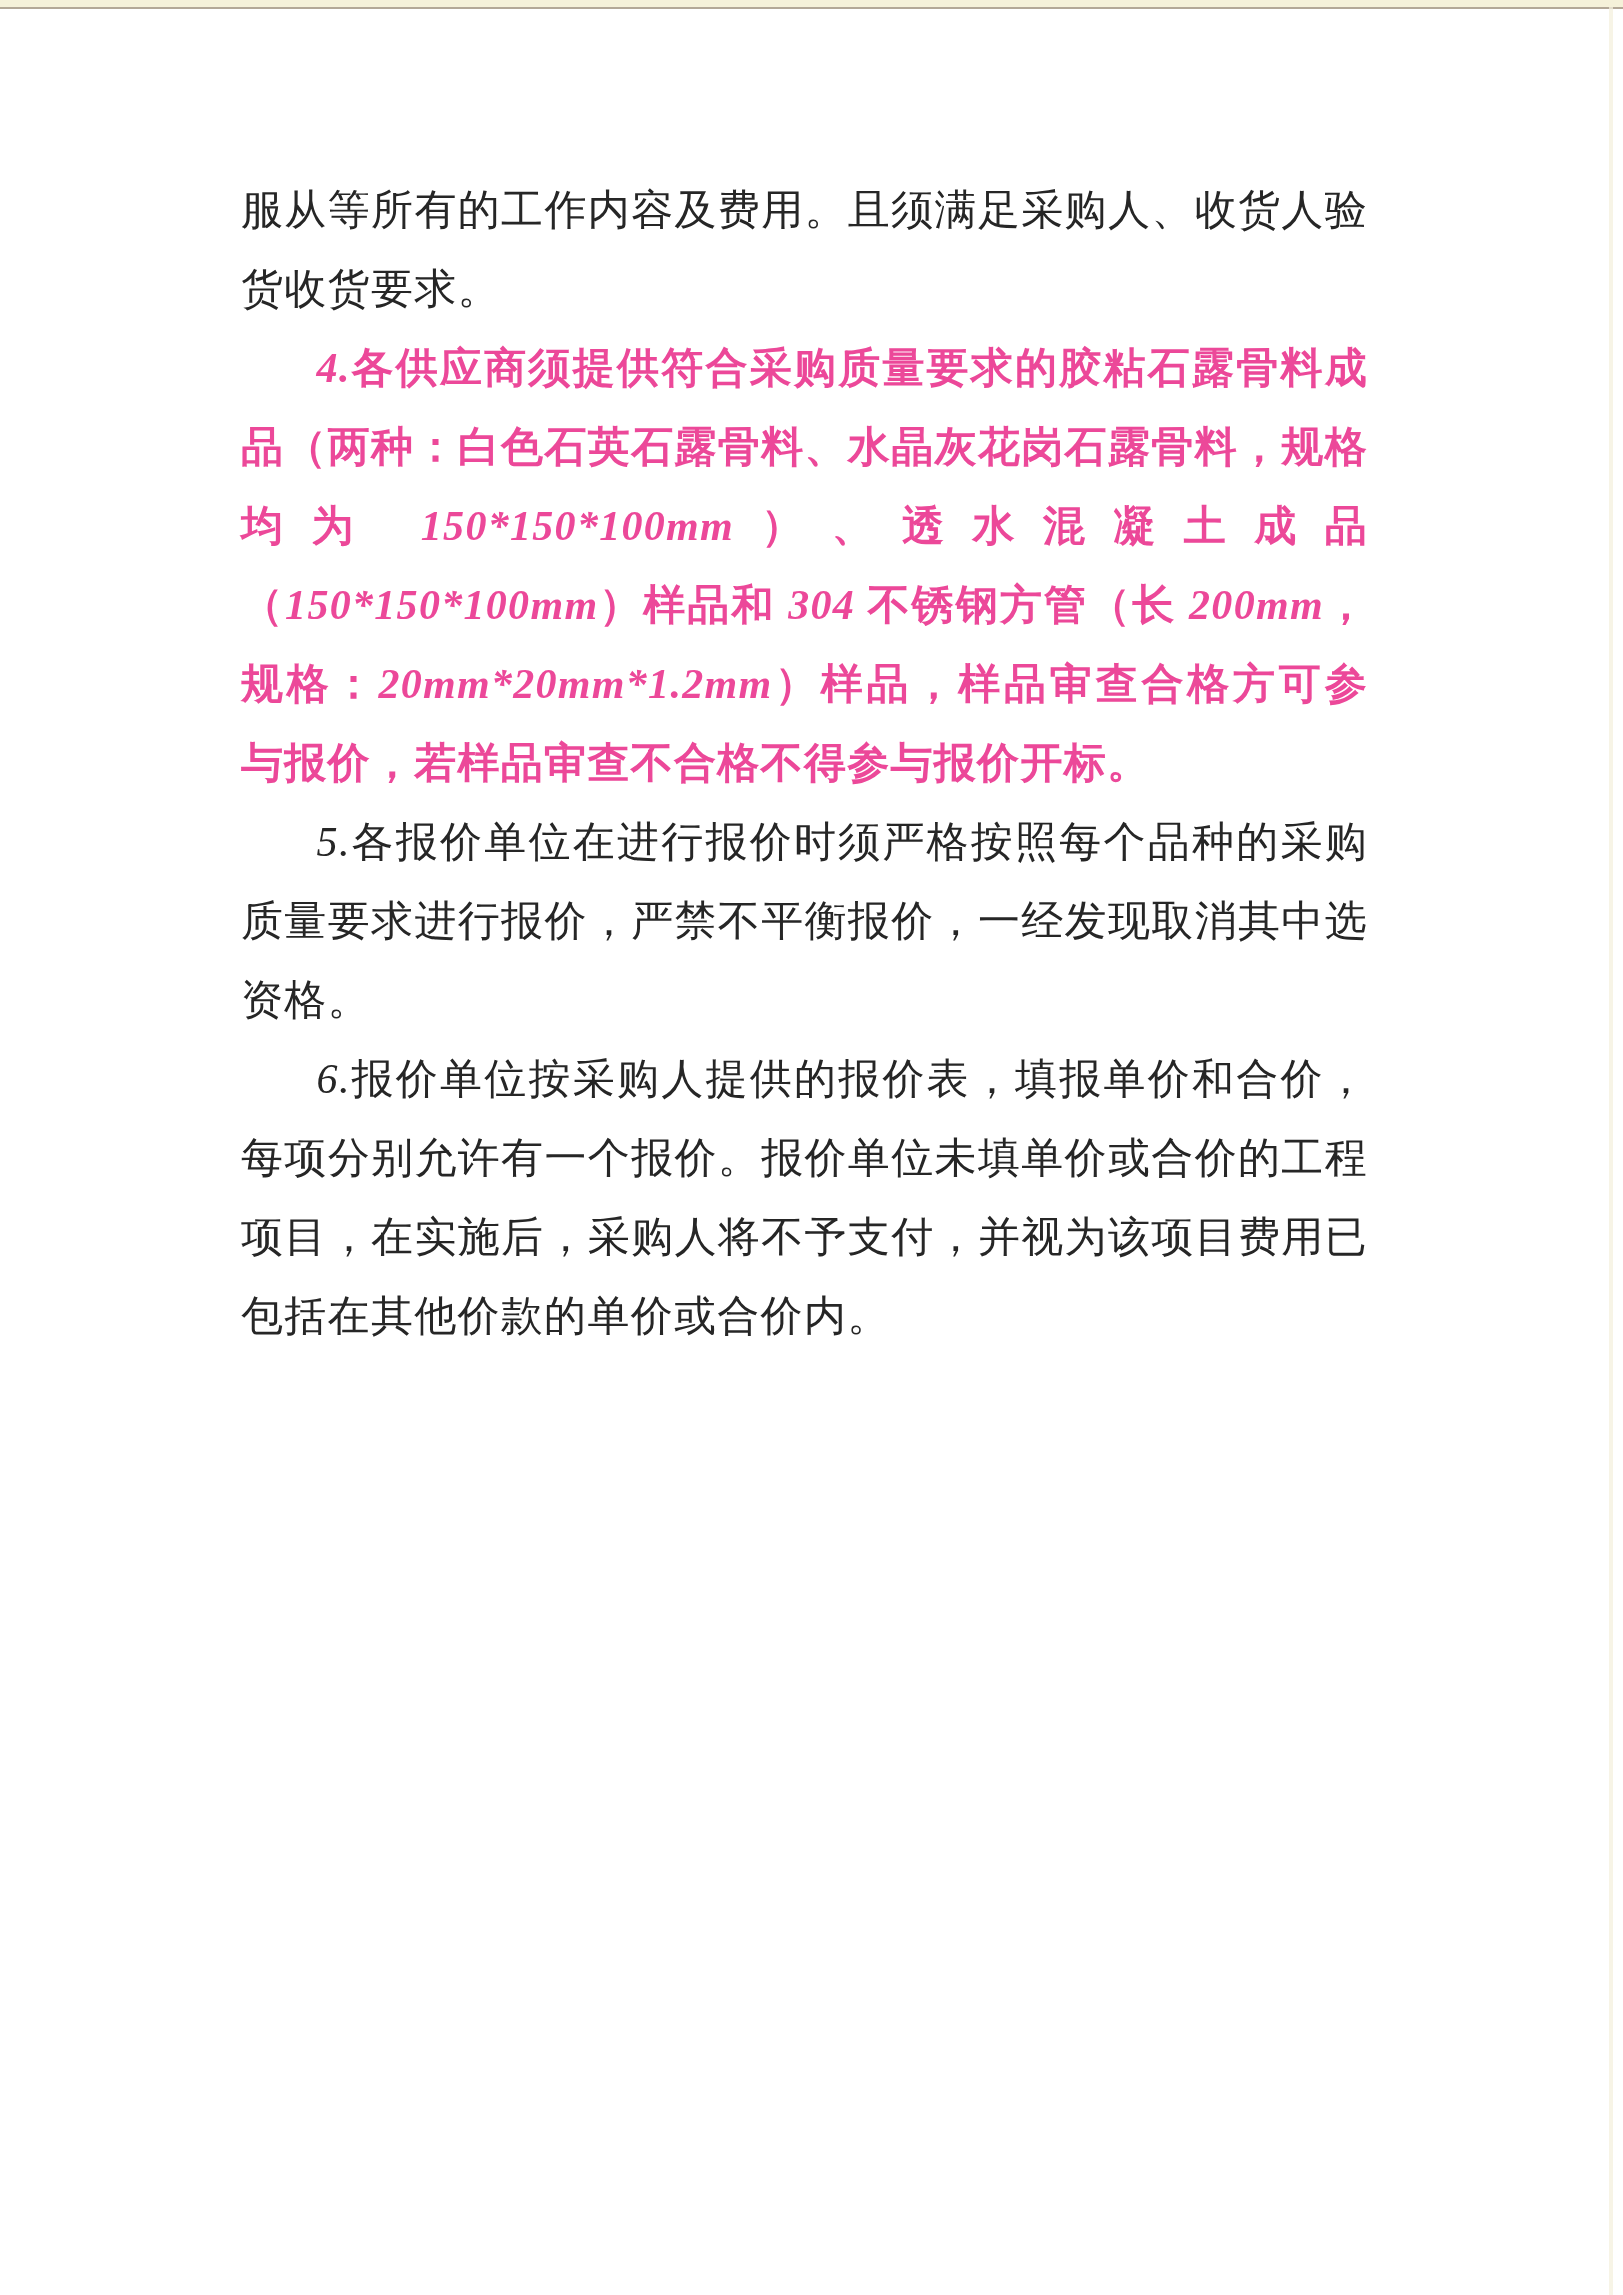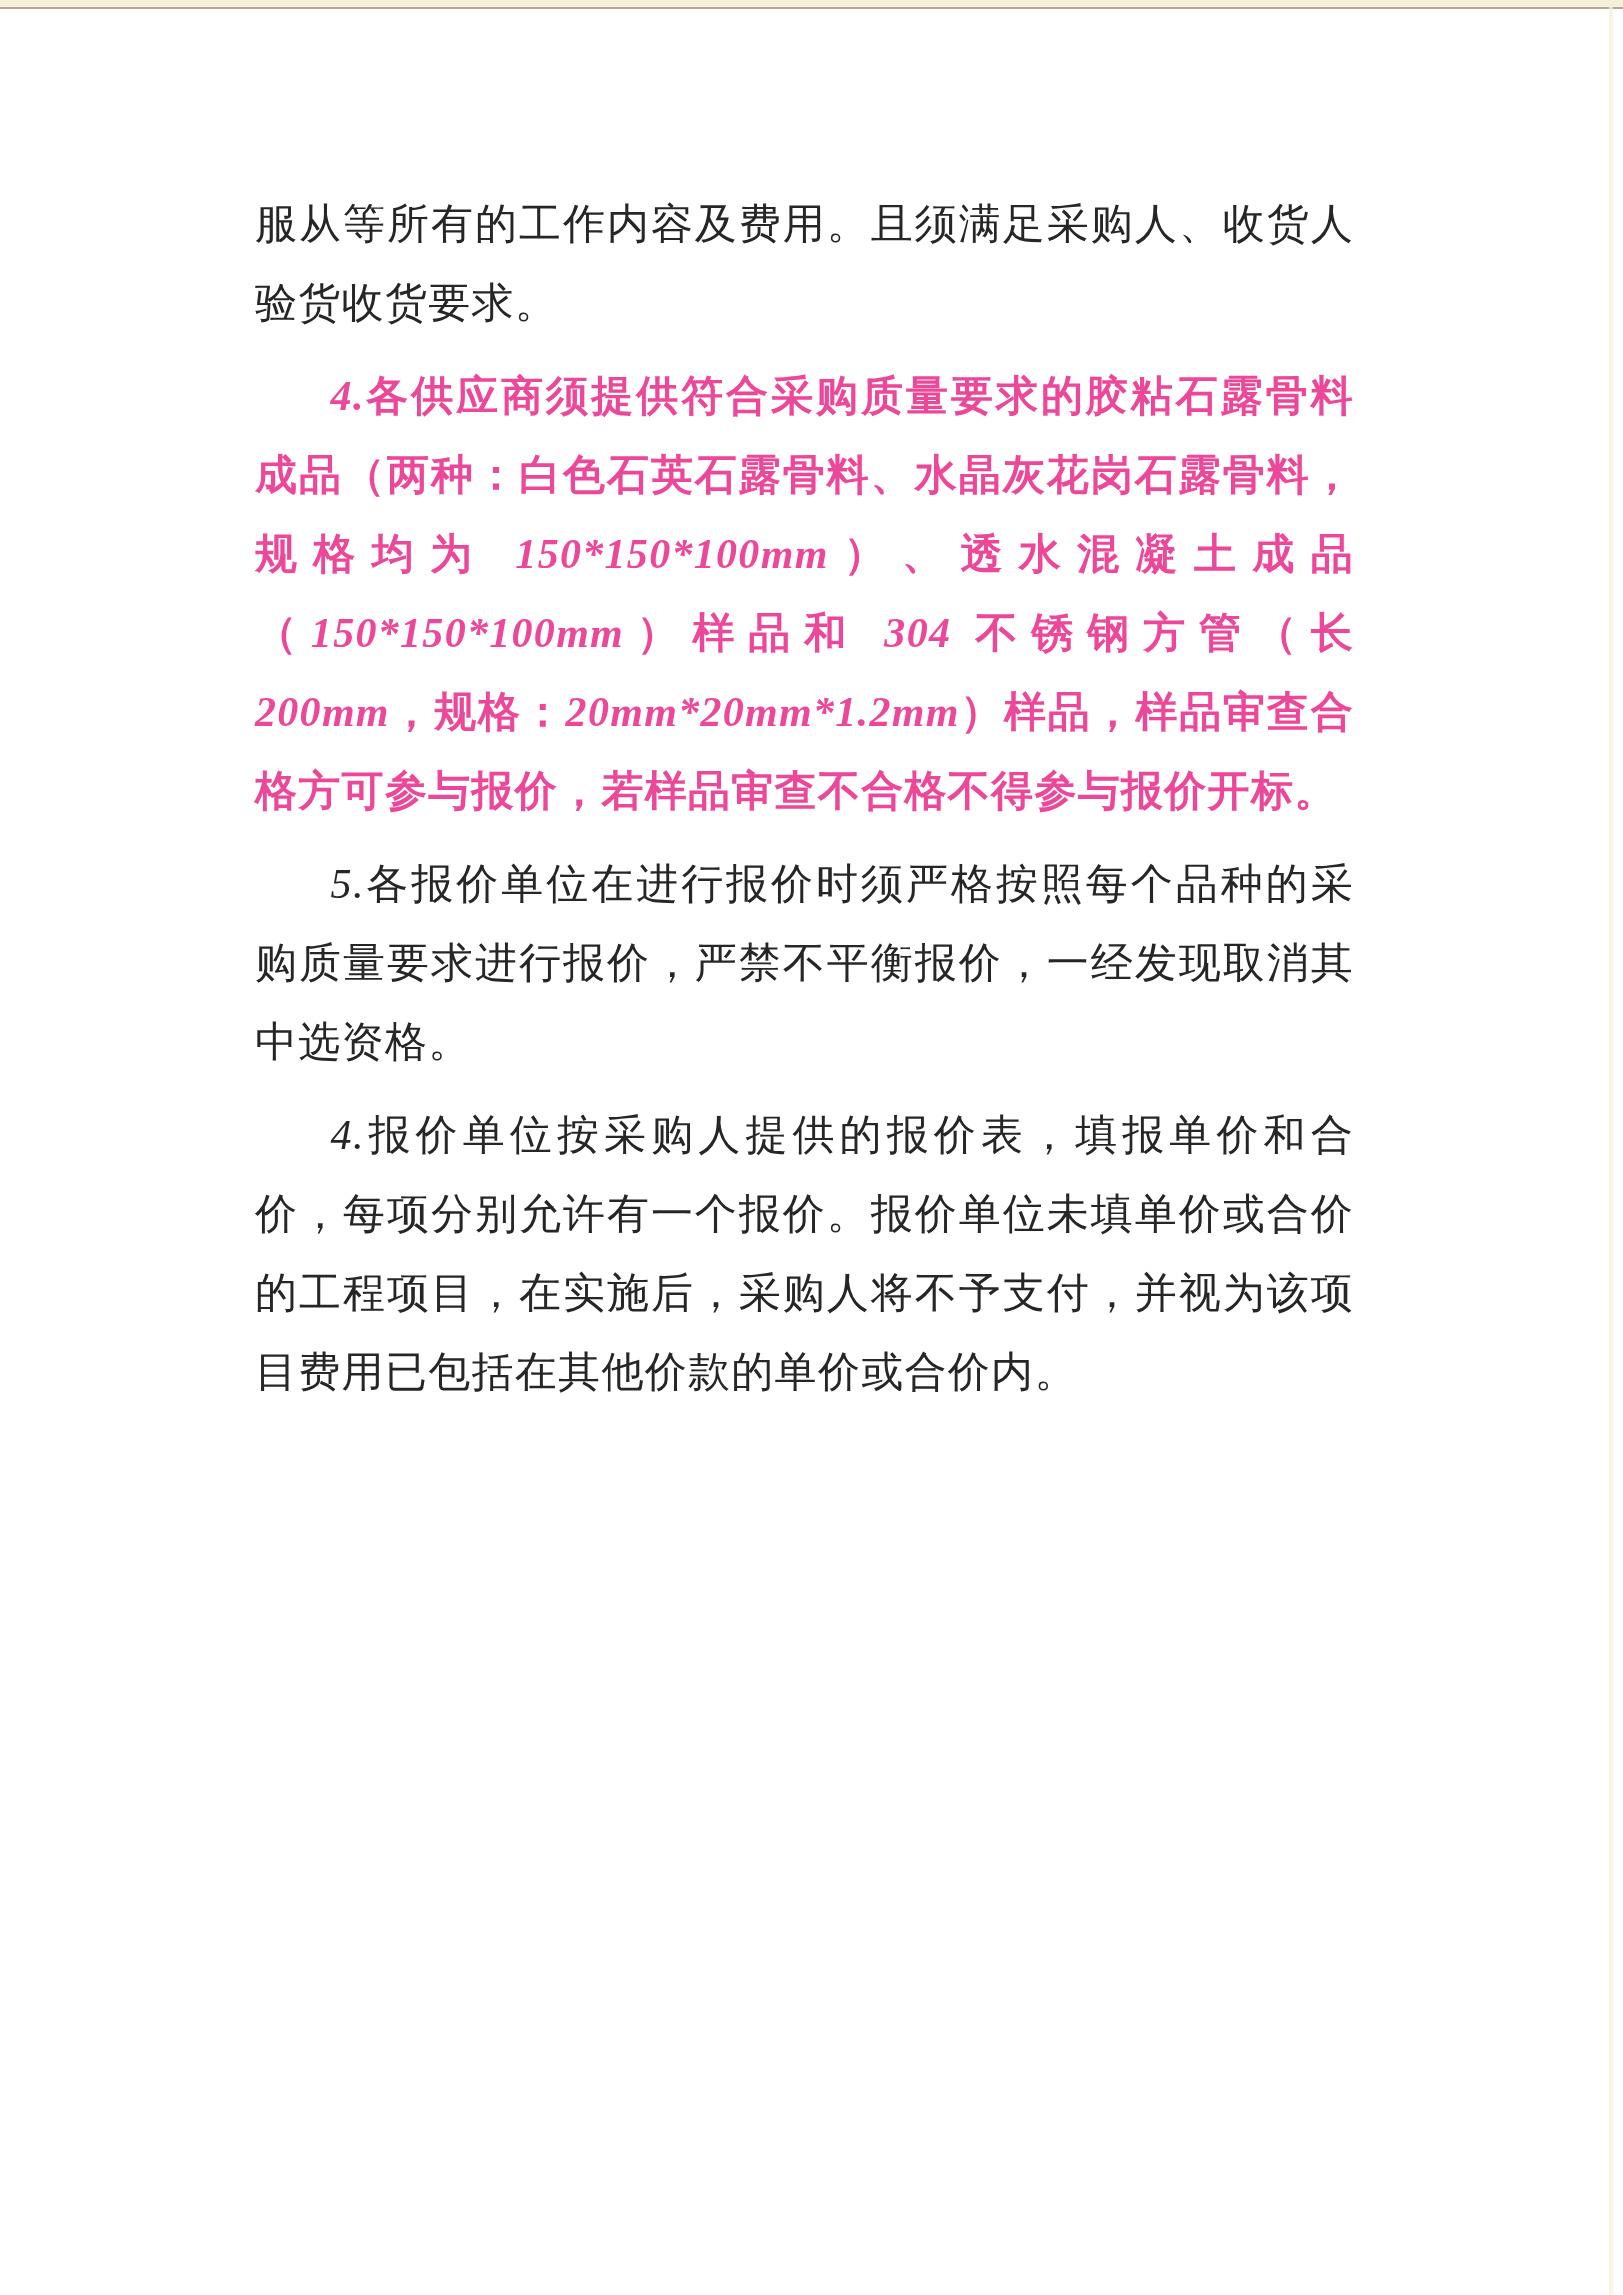--- a/index.html
+++ b/index.html
@@ -40,21 +40,21 @@
     width: 1127px;
     font-family: "Liberation Serif", "DejaVu Serif", serif;
     font-style: oblique 4deg;
     font-size: 42px;
     line-height: 79px;
     letter-spacing: 1.3px;
     color: #262626;
     text-align: justify;
   }
   .para {
-    margin: 14px;
+    margin: 0;
     padding: 0;
   }
   .para.indent {
     text-indent: 1.8em;
   }
   .para.bold {
     font-weight: 700;
     color: #ec4899;
   }
 </style>
@@ -63,17 +63,17 @@
 
 <div class="page">
 
   <div class="scan-top-edge"></div>
   <div class="scan-right-edge"></div>
 
   <div class="content">
     <p class="para">服从等所有的工作内容及费用。且须满足采购人、收货人验货收货要求。</p>
     <p class="para indent bold">4.各供应商须提供符合采购质量要求的胶粘石露骨料成品（两种：白色石英石露骨料、水晶灰花岗石露骨料，规格均为 150*150*100mm）、透水混凝土成品（150*150*100mm）样品和 304 不锈钢方管（长 200mm，规格：20mm*20mm*1.2mm）样品，样品审查合格方可参与报价，若样品审查不合格不得参与报价开标。</p>
     <p class="para indent">5.各报价单位在进行报价时须严格按照每个品种的采购质量要求进行报价，严禁不平衡报价，一经发现取消其中选资格。</p>
-    <p class="para indent">4.报价单位按采购人提供的报价表，填报单价和合价，每项分别允许有一个报价。报价单位未填单价或合价的工程项目，在实施后，采购人将不予支付，并视为该项目费用已包括在其他价款的单价或合价内。</p>
+    <p class="para indent">6.报价单位按采购人提供的报价表，填报单价和合价，每项分别允许有一个报价。报价单位未填单价或合价的工程项目，在实施后，采购人将不予支付，并视为该项目费用已包括在其他价款的单价或合价内。</p>
   </div>
 
 </div>
 
 
 </body></html>

